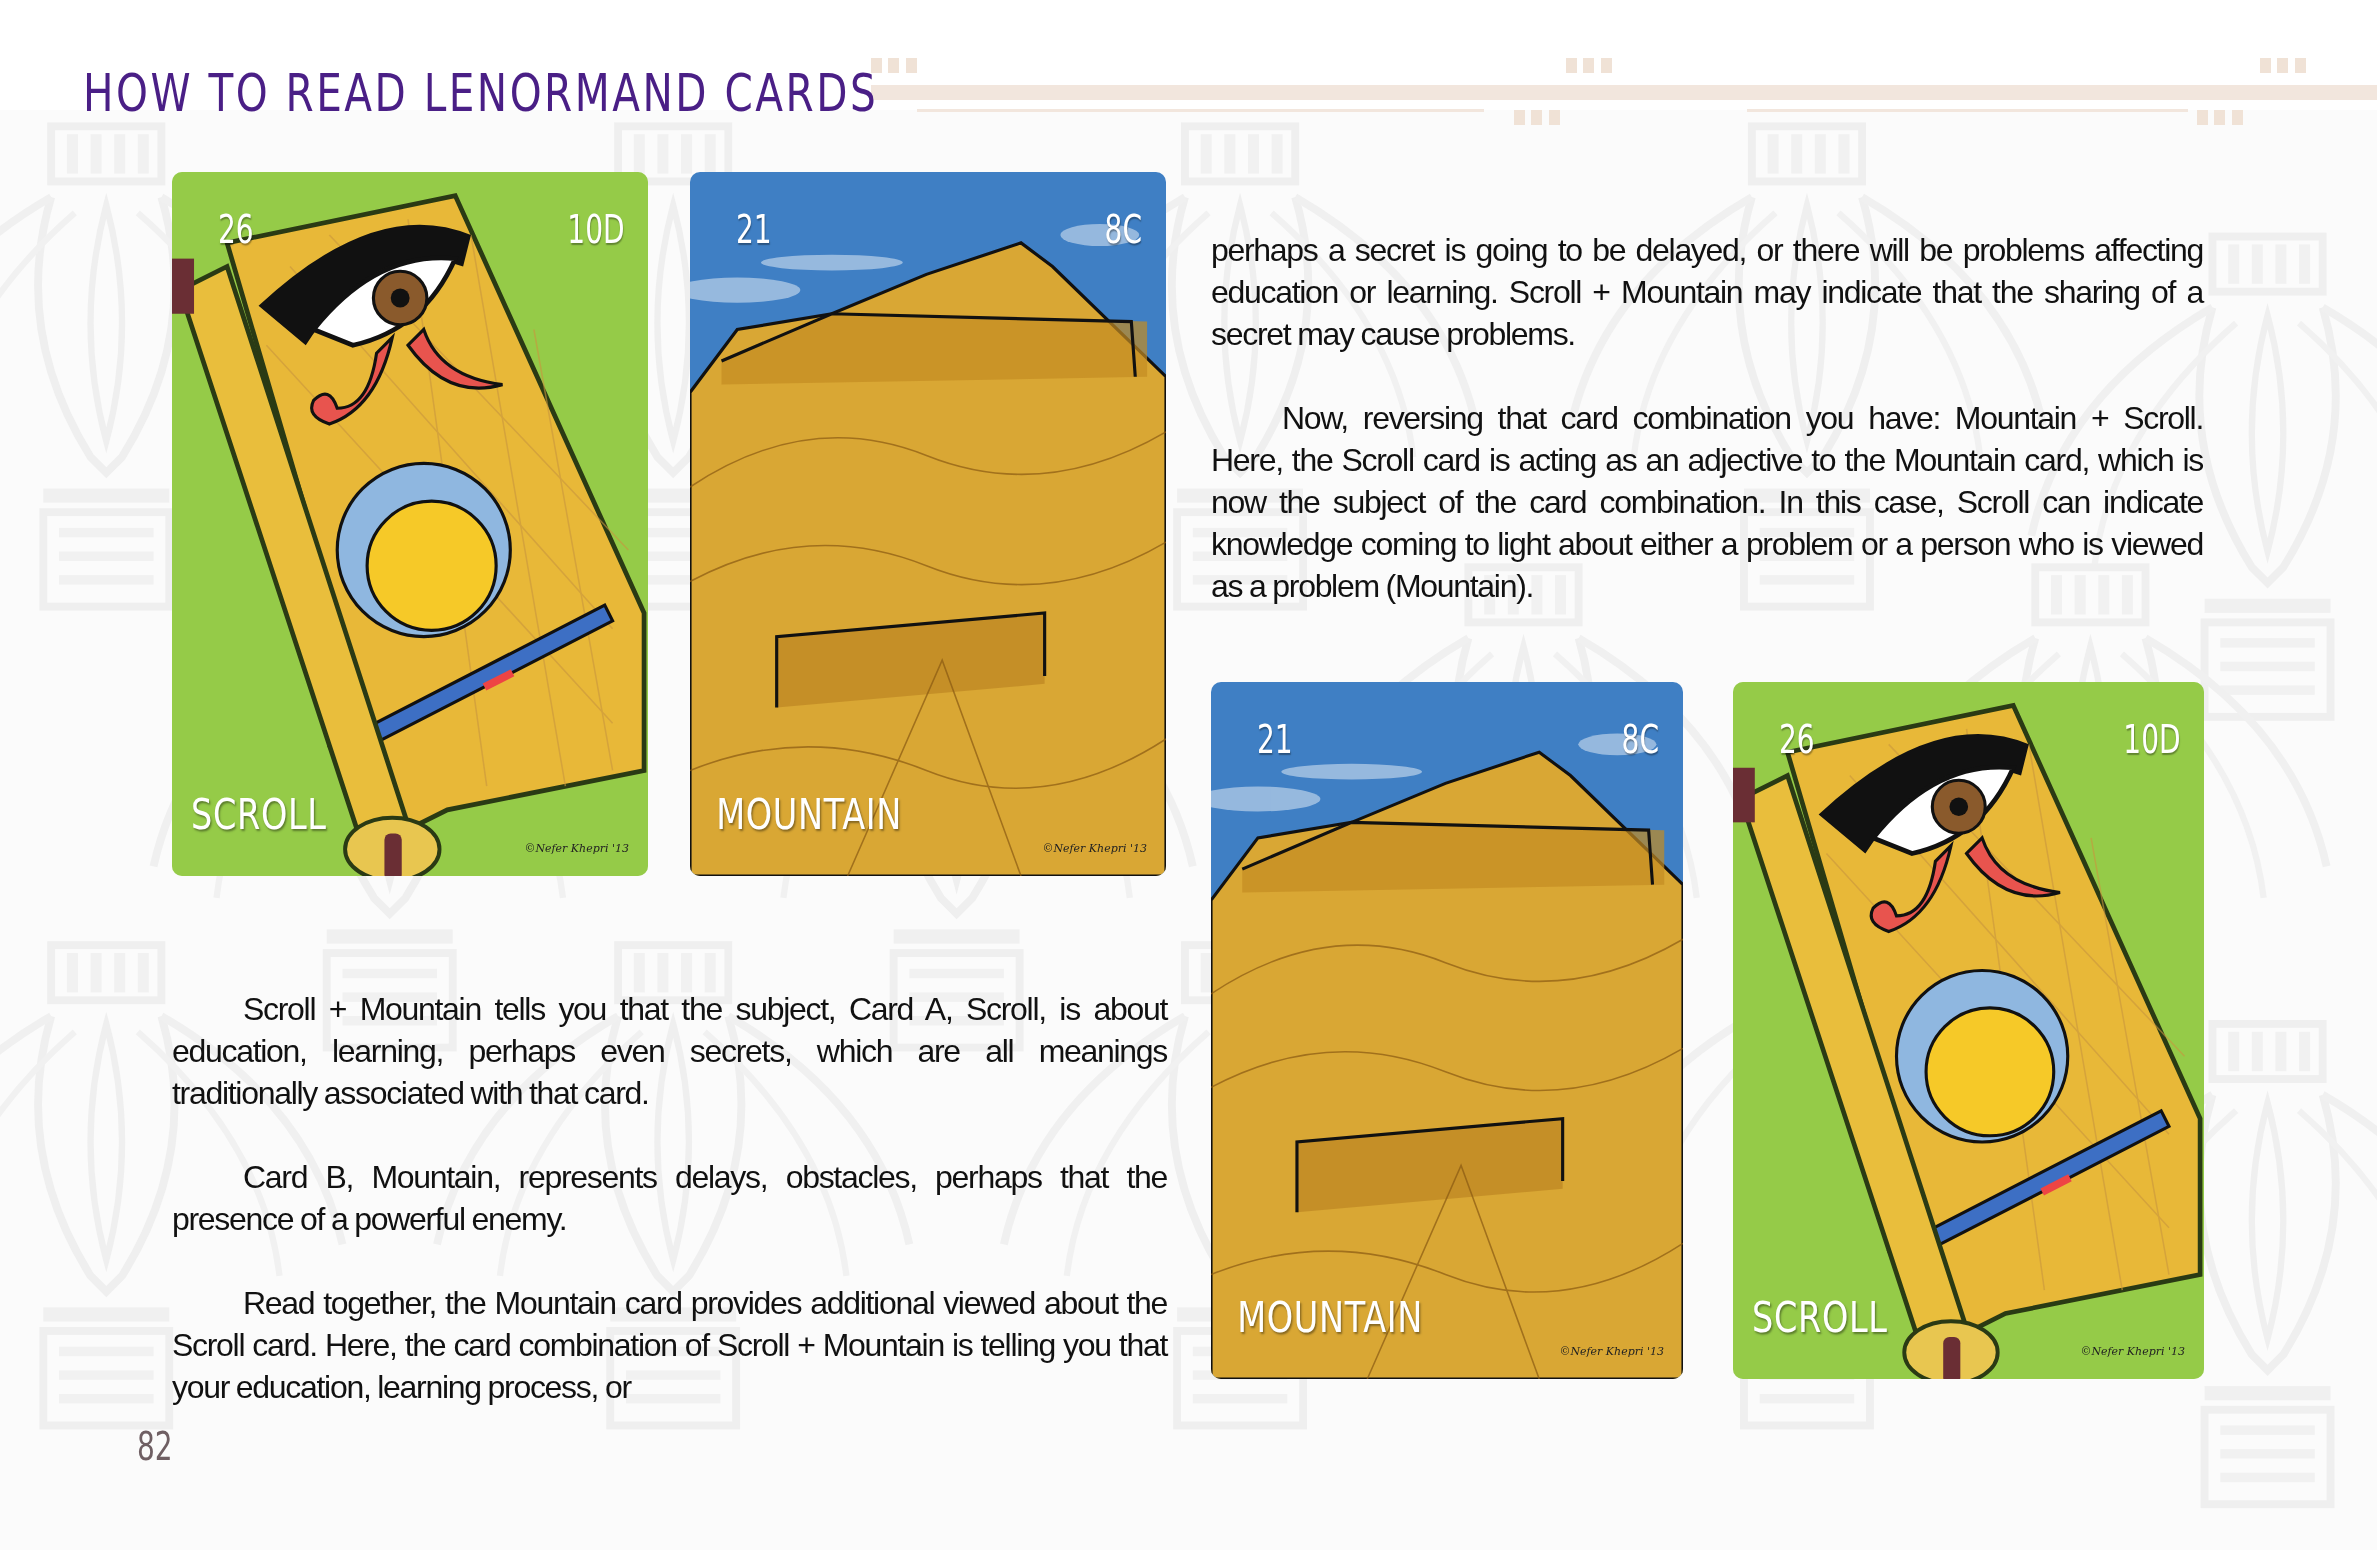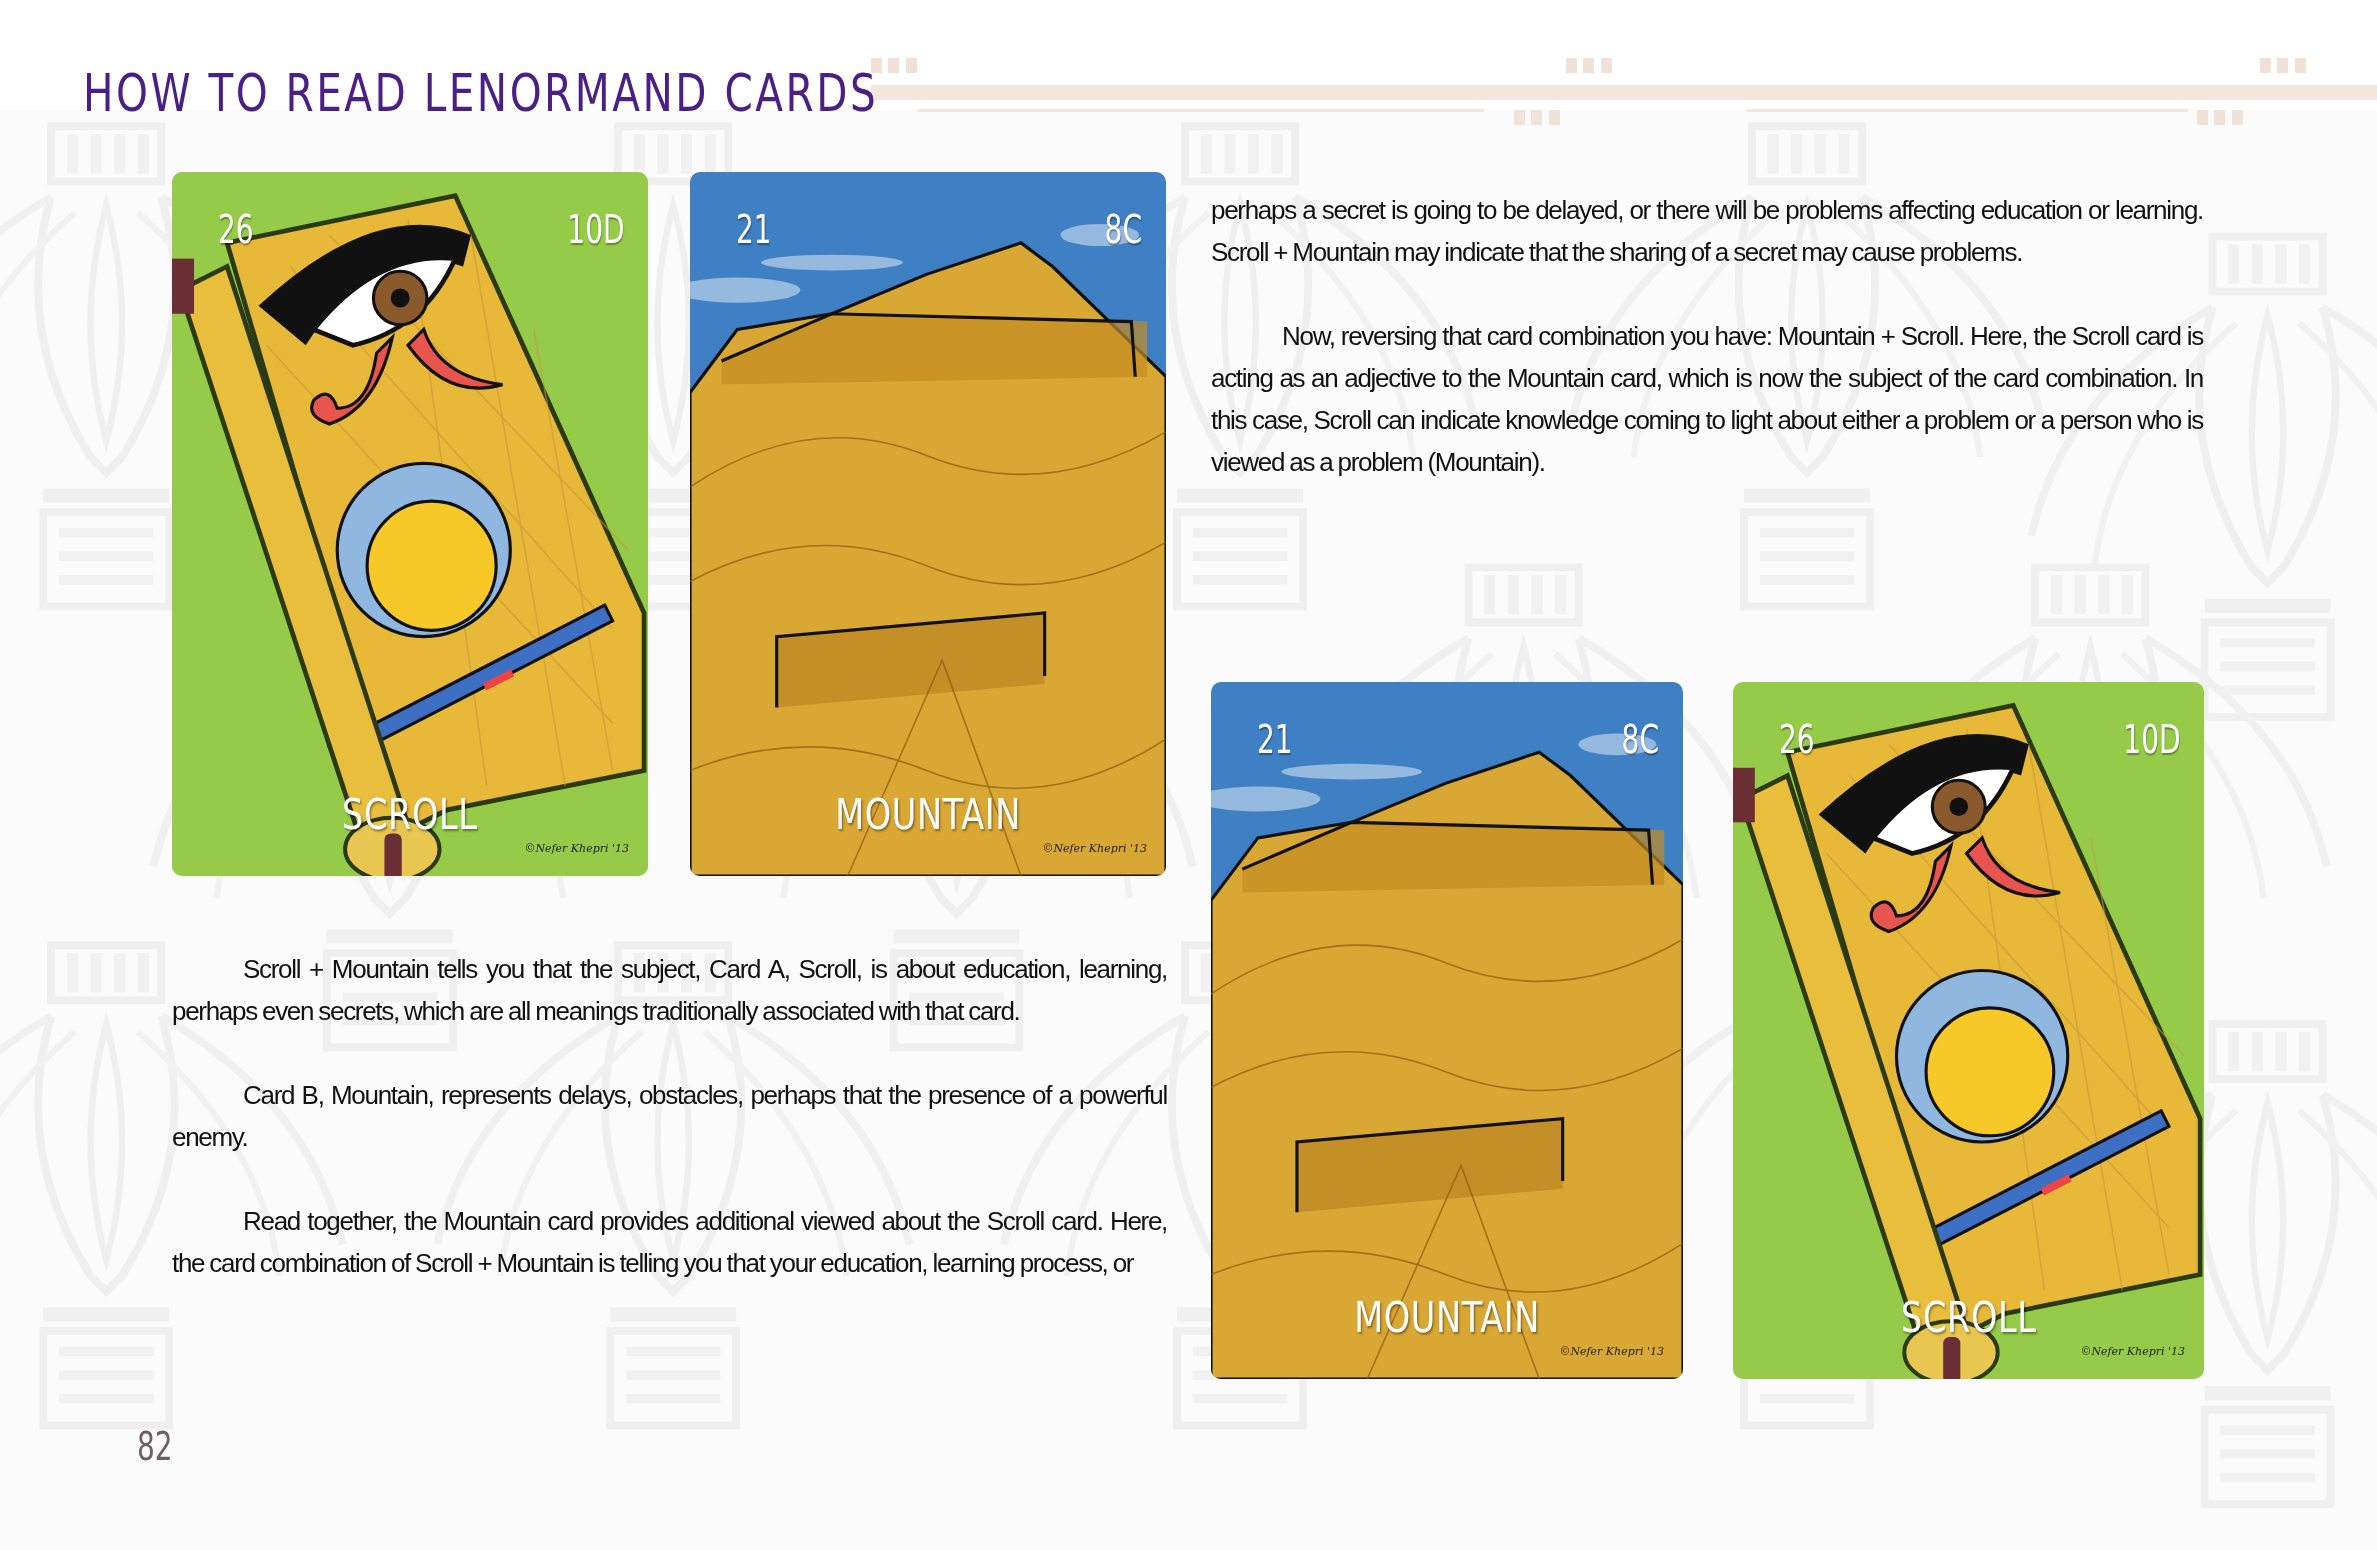--- a/index.html
+++ b/index.html
@@ -30,34 +30,34 @@
   }
   .card svg.art { position:absolute; left:0; top:0; width:100%; height:100%; }
   .card-number, .card-suit {
     position:absolute; top:36px; color:#fff; font-family:"DejaVu Sans", sans-serif;
     font-size:39px; line-height:44px; transform:scaleX(0.72); transform-origin:left top;
     text-shadow:0.8px 1.6px 1.6px rgba(0,0,0,0.35);
   }
   .card-number { left:46px; }
   .card-suit { right:23.6px; transform-origin:right top; }
   .card-name {
-    position:absolute; left:0; right:0; bottom:38px; text-align:center; color:#fff;
+    position:absolute; left:0; right:0; bottom:38px; text-align:left; color:#fff;
     font-family:"DejaVu Sans", sans-serif; font-size:43px; line-height:47px; letter-spacing:0.8px;
     text-shadow:1.6px 2.4px 2.4px rgba(0,0,0,0.4);
   }
   .card-name span { display:inline-block; transform:scaleX(0.78); }
   .card-signature {
     position:absolute; right:19px; bottom:21px; color:#222;
     font-family:"DejaVu Serif", serif; font-style:italic; font-size:11px;
   }
 
   
   .text-block {
     position:absolute; z-index:3; color:#111;
-    font-family:"Liberation Sans", sans-serif; font-size:26px; line-height:42px;
+    font-family:"Liberation Sans", sans-serif; font-size:32px; line-height:42px;margin-top:40px;
   }
   .text-block p {
     margin:0 0 42px 0; text-align:justify; text-indent:71px;
     letter-spacing:-1.3px; word-spacing:-0.8px;
     transform:scaleX(1); 
   }
   .text-block p.no-indent { text-indent:0; }
   .text-block p.last { margin-bottom:0; }
   .col-left { left:172px; top:948px; width:995px; }
   .col-right { left:1211px; top:189px; width:992px; }

